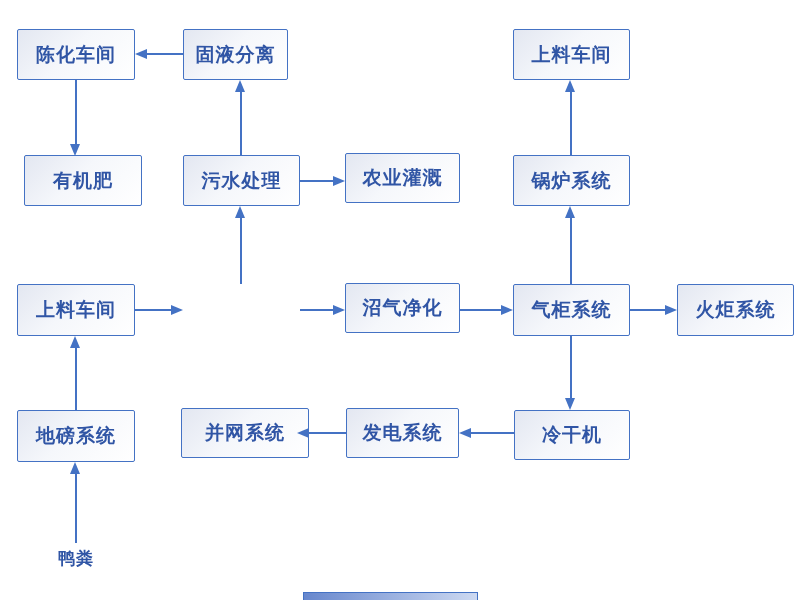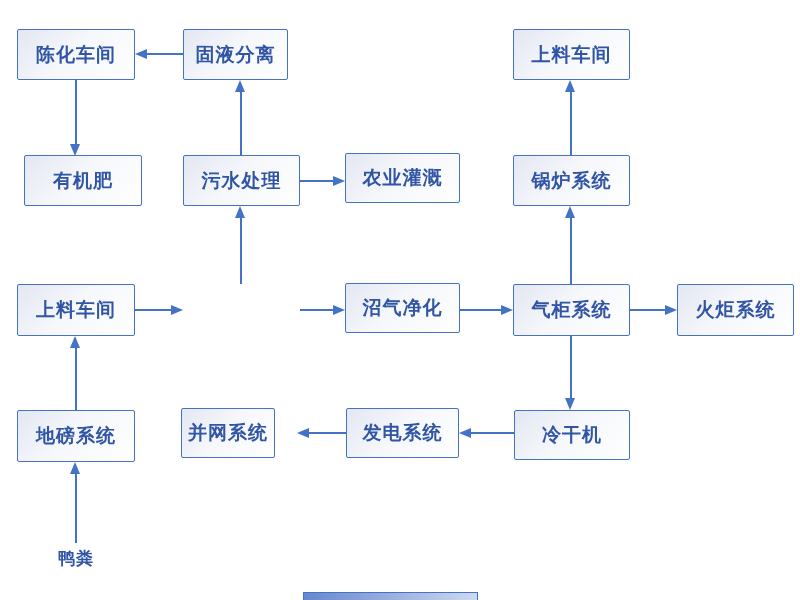--- a/index.html
+++ b/index.html
@@ -57,21 +57,21 @@
   <div class="box" style="left:183px;top:155px;width:117px;height:51px">污水处理</div>
   <div class="box" style="left:345px;top:153px;width:115px;height:50px">农业灌溉</div>
   <div class="box" style="left:513px;top:155px;width:117px;height:51px">锅炉系统</div>
 
   <div class="box" style="left:17px;top:284px;width:118px;height:52px">上料车间</div>
   <div class="box" style="left:345px;top:283px;width:115px;height:50px">沼气净化</div>
   <div class="box" style="left:513px;top:284px;width:117px;height:52px">气柜系统</div>
   <div class="box" style="left:677px;top:284px;width:117px;height:52px">火炬系统</div>
 
   <div class="box" style="left:17px;top:410px;width:118px;height:52px">地磅系统</div>
-  <div class="box" style="left:181px;top:408px;width:94px;height:50px">并网系统</div>
+  <div class="box" style="left:181px;top:408px;width:128px;height:50px">并网系统</div>
   <div class="box" style="left:346px;top:408px;width:113px;height:50px">发电系统</div>
   <div class="box" style="left:514px;top:410px;width:116px;height:50px">冷干机</div>
 
   <div class="floating-label" style="left:54px;top:547px;width:44px">鸭粪</div>
 
   <div class="ah l" style="left:135px;top:49px"></div>
   <div class="lh" style="left:147px;top:53px;width:36px"></div>
 
   <div class="lv" style="left:75px;top:80px;height:64px"></div>
   <div class="ah d" style="left:70px;top:144px"></div>

